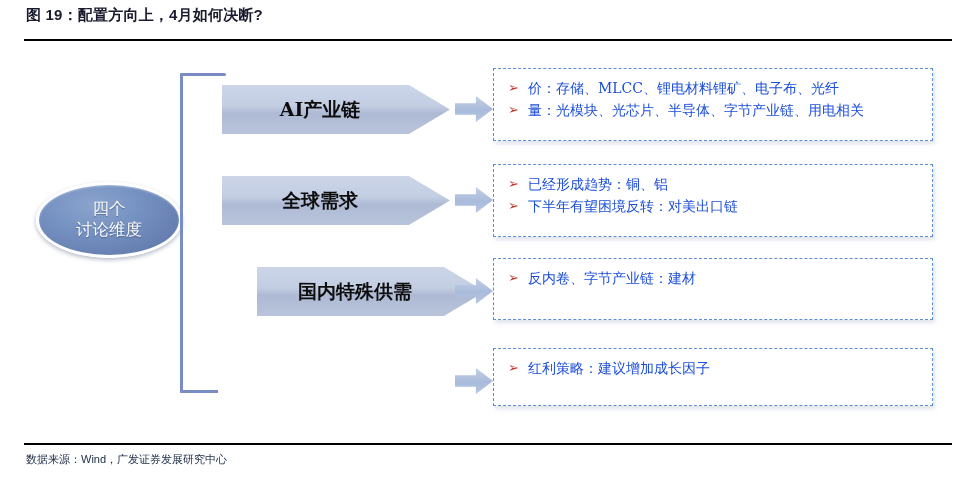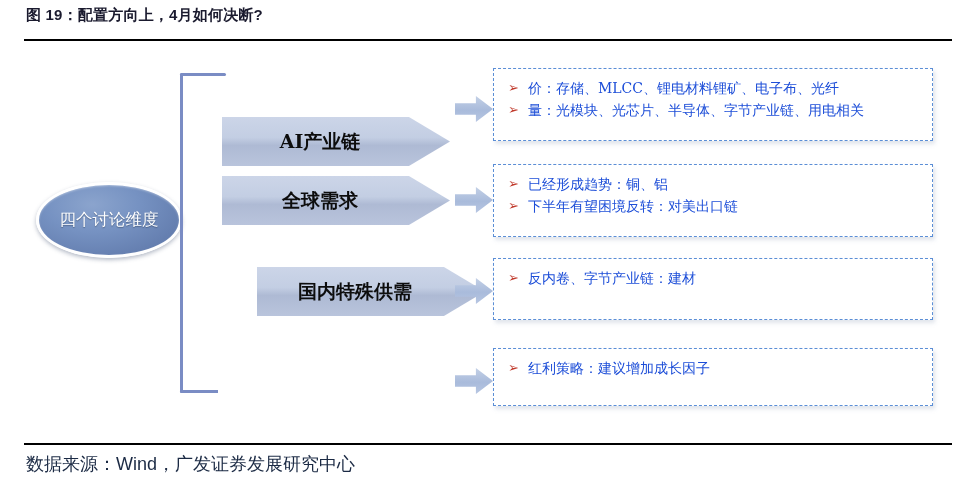--- a/index.html
+++ b/index.html
@@ -21,35 +21,35 @@
   .rule-top{
     position:absolute;left:24px;top:39px;width:928px;height:2px;
     background:#000000;
   }
   .rule-bottom{
     position:absolute;left:24px;top:443px;width:928px;height:2px;
     background:#000000;
   }
   .source{
     position:absolute;left:26px;top:452px;
-    font-size:18px;color:#1b2a44;white-space:nowrap;
+    font-size:11px;color:#1b2a44;white-space:nowrap;
   }
 
   
   .canvas{position:absolute;left:0;top:46px;width:976px;height:392px;}
 
   
   .ellipse{
     position:absolute;left:36px;top:136px;width:146px;height:76px;
     border-radius:50%;
     background:radial-gradient(ellipse at 38% 28%, #8ba4cd 0%, #7692c2 38%, #657fb0 75%, #5c76a9 100%);
     border:3px solid #ffffff;
     box-shadow:0 2px 4px rgba(90,105,130,.45), inset 0 1px 2px rgba(255,255,255,.35);
     box-sizing:border-box;
-    display:flex;flex-direction:row;align-items:center;justify-content:center;
+    display:flex;flex-direction:column;align-items:center;justify-content:center;
     color:#ffffff;
     font-family:"DejaVu Serif","Liberation Serif",serif;
     font-size:16.5px;line-height:1.25;
     text-shadow:0 1px 1px rgba(40,55,80,.5);
   }
   .ellipse span{display:block;}
 
   
   .bracket{position:absolute;left:180px;top:27px;width:66px;height:320px;}
   .bracket .v{
@@ -127,21 +127,21 @@
       <span>讨论维度</span>
     </div>
 
     <div class="bracket">
       <div class="v"></div>
       <div class="h t"></div>
       <div class="h b"></div>
     </div>
 
     <div class="chev-outer" style="top:33px;"></div>
-    <div class="chev" style="top:39px;margin-top:32px;">AI产业链</div>
+    <div class="chev" style="top:39px;">AI产业链</div>
     <div class="blockarrow" style="left:455px;top:50px;"></div>
     <div class="callout" style="top:22px;height:73px;">
       <div class="bullet-row">
         <span class="mark">➢</span>
         <span class="txt">价：存储、MLCC、锂电材料锂矿、电子布、光纤</span>
       </div>
       <div class="bullet-row">
         <span class="mark">➢</span>
         <span class="txt">量：光模块、光芯片、半导体、字节产业链、用电相关</span>
       </div>

